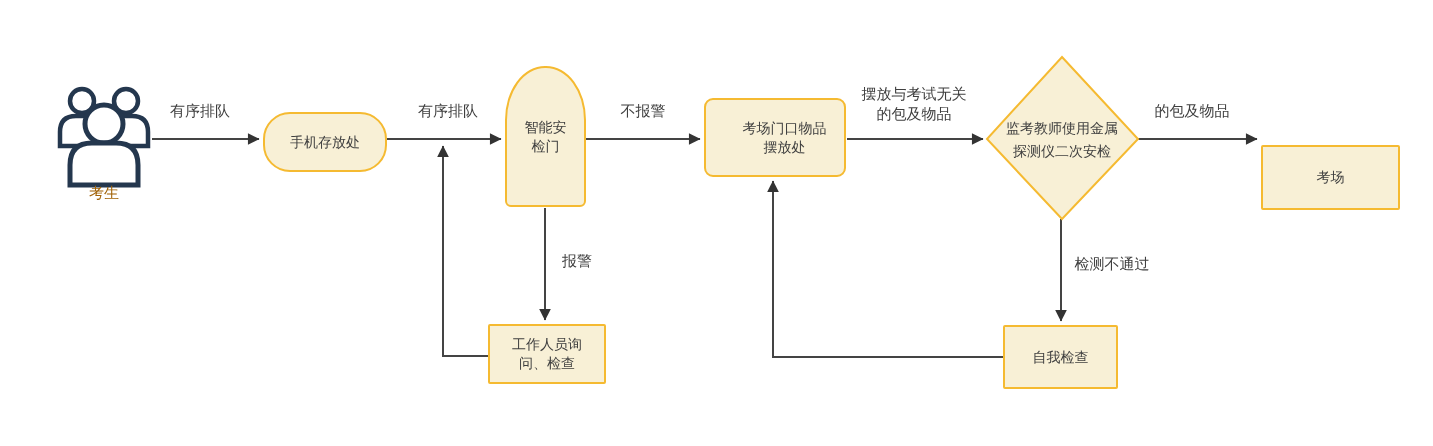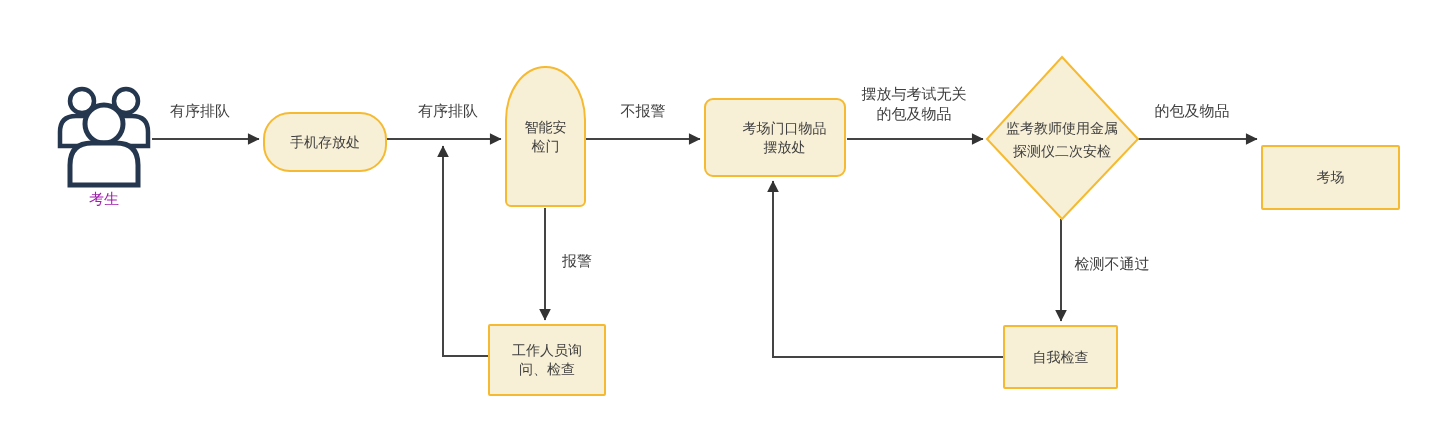--- a/index.html
+++ b/index.html
@@ -32,22 +32,22 @@
     text-align:center;
     white-space:pre-line;
     color:#3f3f3f;
   }
   .diamond-label{
     position:absolute;left:982px;top:117px;width:160px;
     text-align:center;font-size:14px;line-height:23px;white-space:pre-line;
   }
   .actor{position:absolute;left:56px;top:84px;width:96px;}
   .actor-label{
-    position:absolute;left:56px;top:190px;width:96px;
-    text-align:center;font-size:15px;color:#a21caf;
+    position:absolute;left:56px;top:184px;width:96px;
+    text-align:center;font-size:15px;color:#a16207;
   }
 </style>
 </head>
 <body>
 
 <div class="canvas">
 
   <svg class="wires" width="1433" height="446" viewBox="0 0 1433 446" xmlns="http://www.w3.org/2000/svg">
     <defs>
       <marker id="arrow" viewBox="0 0 12 12" refX="10.5" refY="6" markerWidth="7" markerHeight="7" orient="auto-start-reverse">
@@ -90,21 +90,21 @@
 检门</div>
 
   <div class="node soft" style="left:704px;top:98px;width:142px;height:79px;padding-left:19px;">考场门口物品
 摆放处</div>
 
   <div class="diamond-label">监考教师使用金属
 探测仪二次安检</div>
 
   <div class="node sharp" style="left:1261px;top:105px;width:139px;height:65px;margin-top:40px;">考场</div>
 
-  <div class="node sharp" style="left:488px;top:324px;width:118px;height:72px;">工作人员询
+  <div class="node sharp" style="left:488px;top:324px;width:118px;height:60px;">工作人员询
 问、检查</div>
 
   <div class="node sharp" style="left:1003px;top:325px;width:115px;height:64px;">自我检查</div>
 
   <div class="edge-label" style="left:160px;top:101px;width:80px;">有序排队</div>
 
   <div class="edge-label" style="left:408px;top:101px;width:80px;">有序排队</div>
 
   <div class="edge-label" style="left:612px;top:101px;width:62px;">不报警</div>
 

